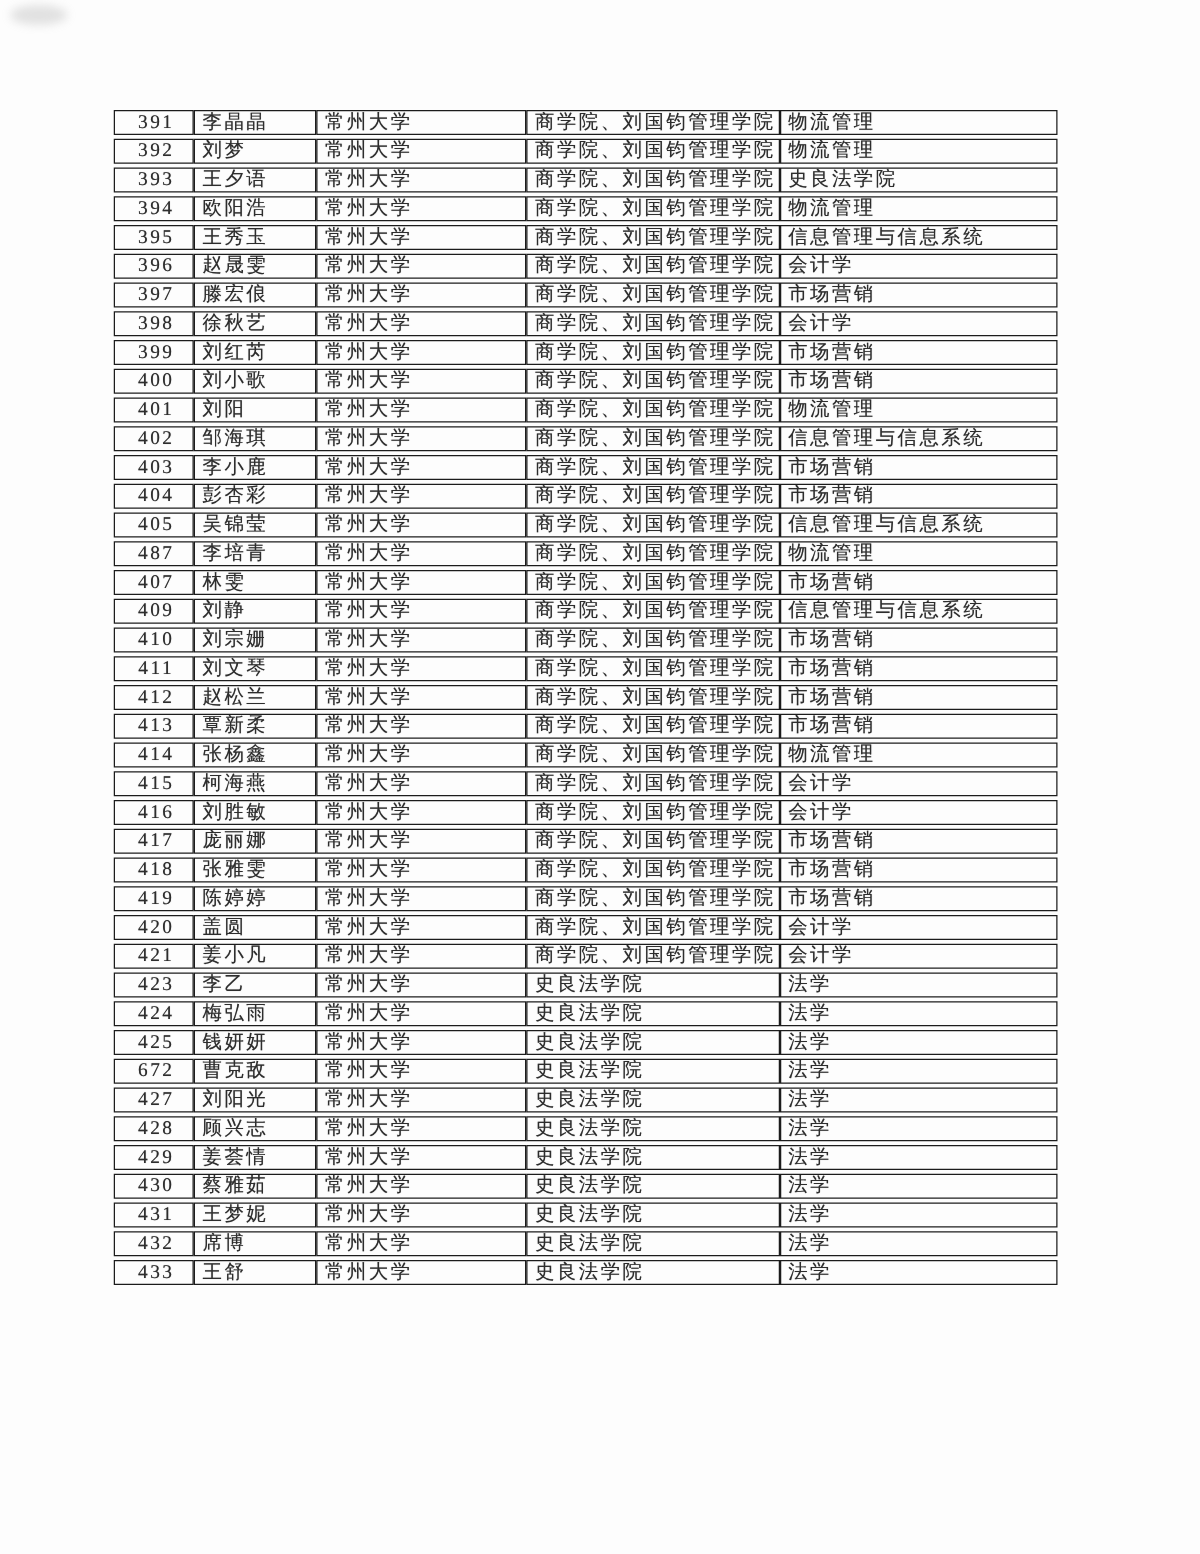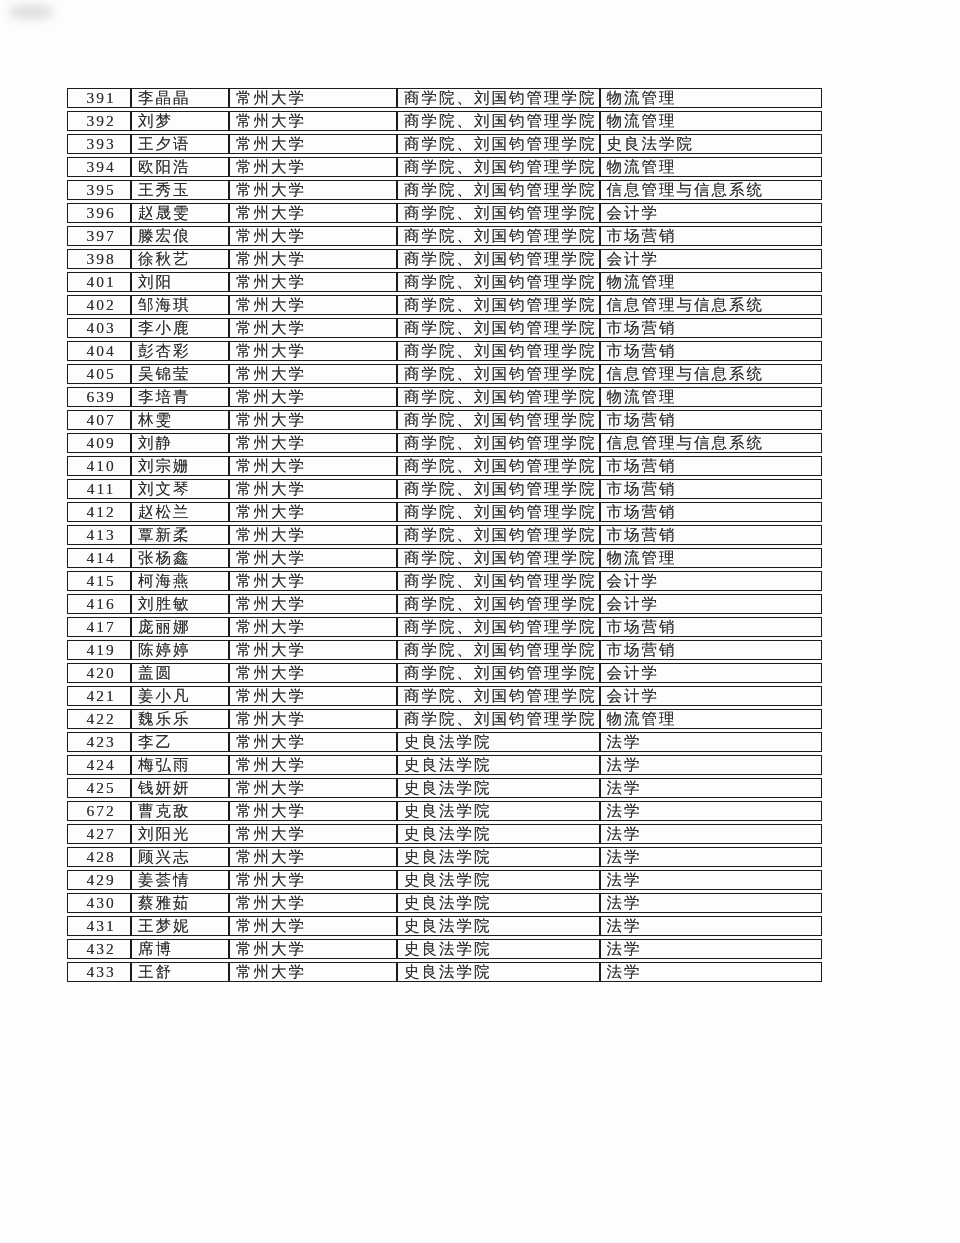--- a/index.html
+++ b/index.html
@@ -26,21 +26,21 @@
     top: 4px;
     width: 46px;
     height: 16px;
     background: #9a9a9a;
     opacity: 0.28;
     border-radius: 50%;
     filter: blur(4px);
   }
   table.roster {
     position: absolute;
-    left: 67px;
+    left: 91px;
     top: 85px;
     border-collapse: separate;
     border-spacing: 0 3px;
     table-layout: fixed;
   }
   table.roster td {
     border: 1.5px solid #1c1c1c;
     height: 18px;
     font-size: 15.5px;
     line-height: 18px;
@@ -115,20 +115,34 @@
     <td class="c-major">市场营销</td>
   </tr>
         <tr>
     <td class="c-no">398</td>
     <td class="c-name">徐秋艺</td>
     <td class="c-univ">常州大学</td>
     <td class="c-college">商学院、刘国钧管理学院</td>
     <td class="c-major">会计学</td>
   </tr>
         <tr>
+    <td class="c-no">399</td>
+    <td class="c-name">刘红芮</td>
+    <td class="c-univ">常州大学</td>
+    <td class="c-college">商学院、刘国钧管理学院</td>
+    <td class="c-major">市场营销</td>
+  </tr>
+        <tr>
+    <td class="c-no">400</td>
+    <td class="c-name">刘小歌</td>
+    <td class="c-univ">常州大学</td>
+    <td class="c-college">商学院、刘国钧管理学院</td>
+    <td class="c-major">市场营销</td>
+  </tr>
+        <tr>
     <td class="c-no">401</td>
     <td class="c-name">刘阳</td>
     <td class="c-univ">常州大学</td>
     <td class="c-college">商学院、刘国钧管理学院</td>
     <td class="c-major">物流管理</td>
   </tr>
         <tr>
     <td class="c-no">402</td>
     <td class="c-name">邹海琪</td>
     <td class="c-univ">常州大学</td>
@@ -150,21 +164,21 @@
     <td class="c-major">市场营销</td>
   </tr>
         <tr>
     <td class="c-no">405</td>
     <td class="c-name">吴锦莹</td>
     <td class="c-univ">常州大学</td>
     <td class="c-college">商学院、刘国钧管理学院</td>
     <td class="c-major">信息管理与信息系统</td>
   </tr>
         <tr>
-    <td class="c-no">639</td>
+    <td class="c-no">487</td>
     <td class="c-name">李培青</td>
     <td class="c-univ">常州大学</td>
     <td class="c-college">商学院、刘国钧管理学院</td>
     <td class="c-major">物流管理</td>
   </tr>
         <tr>
     <td class="c-no">407</td>
     <td class="c-name">林雯</td>
     <td class="c-univ">常州大学</td>
     <td class="c-college">商学院、刘国钧管理学院</td>
@@ -227,46 +241,46 @@
     <td class="c-major">会计学</td>
   </tr>
         <tr>
     <td class="c-no">417</td>
     <td class="c-name">庞丽娜</td>
     <td class="c-univ">常州大学</td>
     <td class="c-college">商学院、刘国钧管理学院</td>
     <td class="c-major">市场营销</td>
   </tr>
         <tr>
+    <td class="c-no">418</td>
+    <td class="c-name">张雅雯</td>
+    <td class="c-univ">常州大学</td>
+    <td class="c-college">商学院、刘国钧管理学院</td>
+    <td class="c-major">市场营销</td>
+  </tr>
+        <tr>
     <td class="c-no">419</td>
     <td class="c-name">陈婷婷</td>
     <td class="c-univ">常州大学</td>
     <td class="c-college">商学院、刘国钧管理学院</td>
     <td class="c-major">市场营销</td>
   </tr>
         <tr>
     <td class="c-no">420</td>
     <td class="c-name">盖圆</td>
     <td class="c-univ">常州大学</td>
     <td class="c-college">商学院、刘国钧管理学院</td>
     <td class="c-major">会计学</td>
   </tr>
         <tr>
     <td class="c-no">421</td>
     <td class="c-name">姜小凡</td>
     <td class="c-univ">常州大学</td>
     <td class="c-college">商学院、刘国钧管理学院</td>
     <td class="c-major">会计学</td>
-  </tr>
-        <tr>
-    <td class="c-no">422</td>
-    <td class="c-name">魏乐乐</td>
-    <td class="c-univ">常州大学</td>
-    <td class="c-college">商学院、刘国钧管理学院</td>
-    <td class="c-major">物流管理</td>
   </tr>
         <tr>
     <td class="c-no">423</td>
     <td class="c-name">李乙</td>
     <td class="c-univ">常州大学</td>
     <td class="c-college">史良法学院</td>
     <td class="c-major">法学</td>
   </tr>
         <tr>
     <td class="c-no">424</td>

